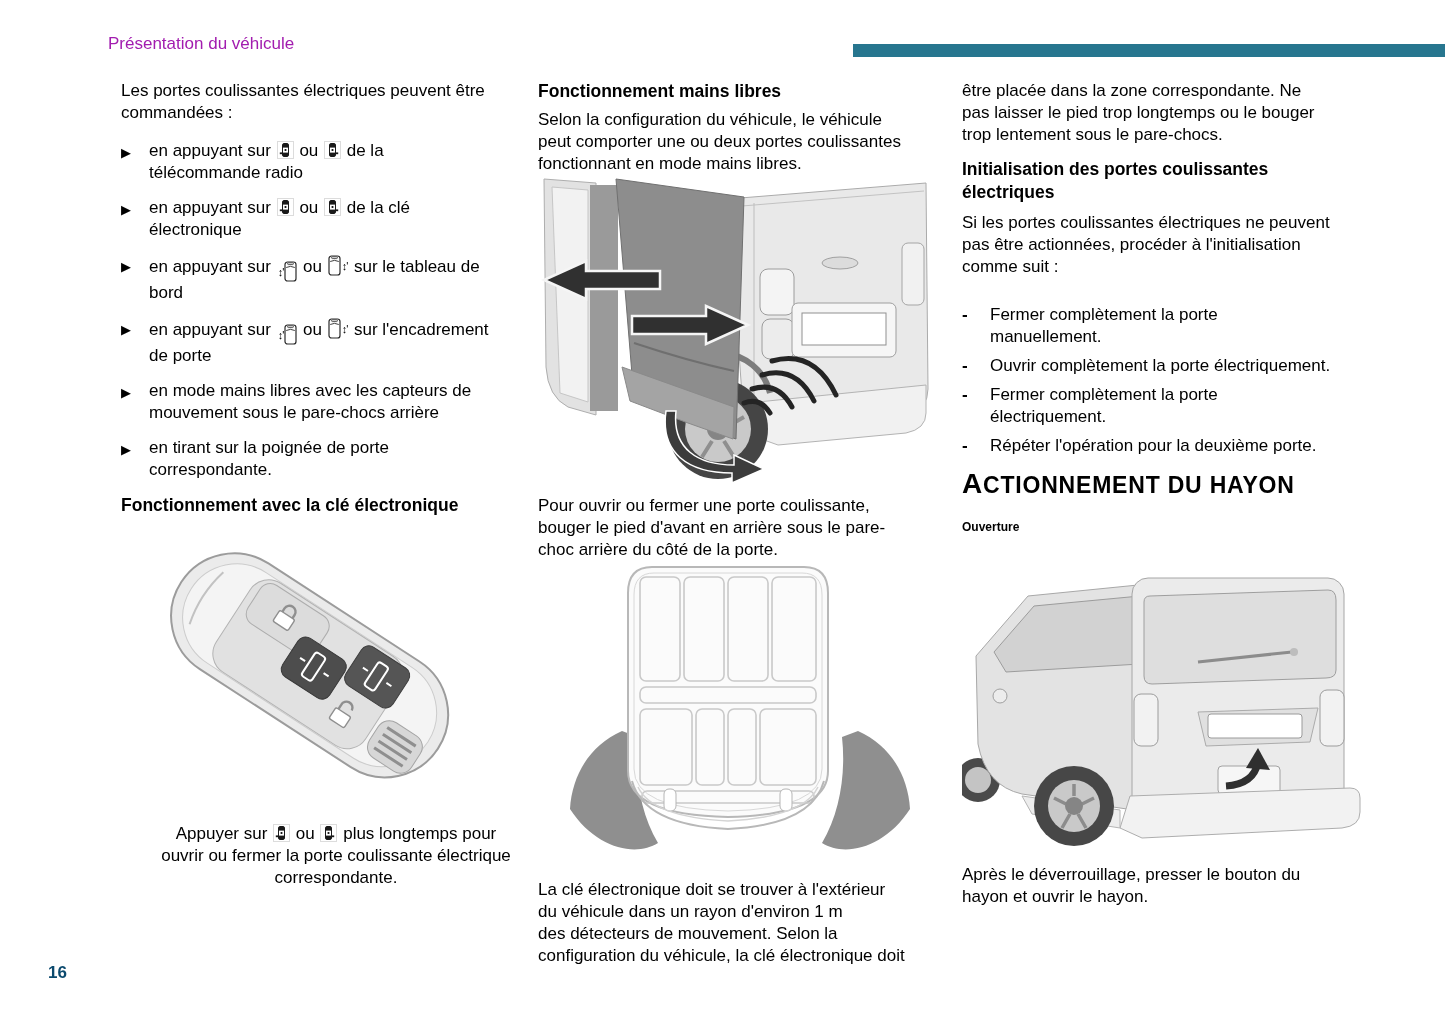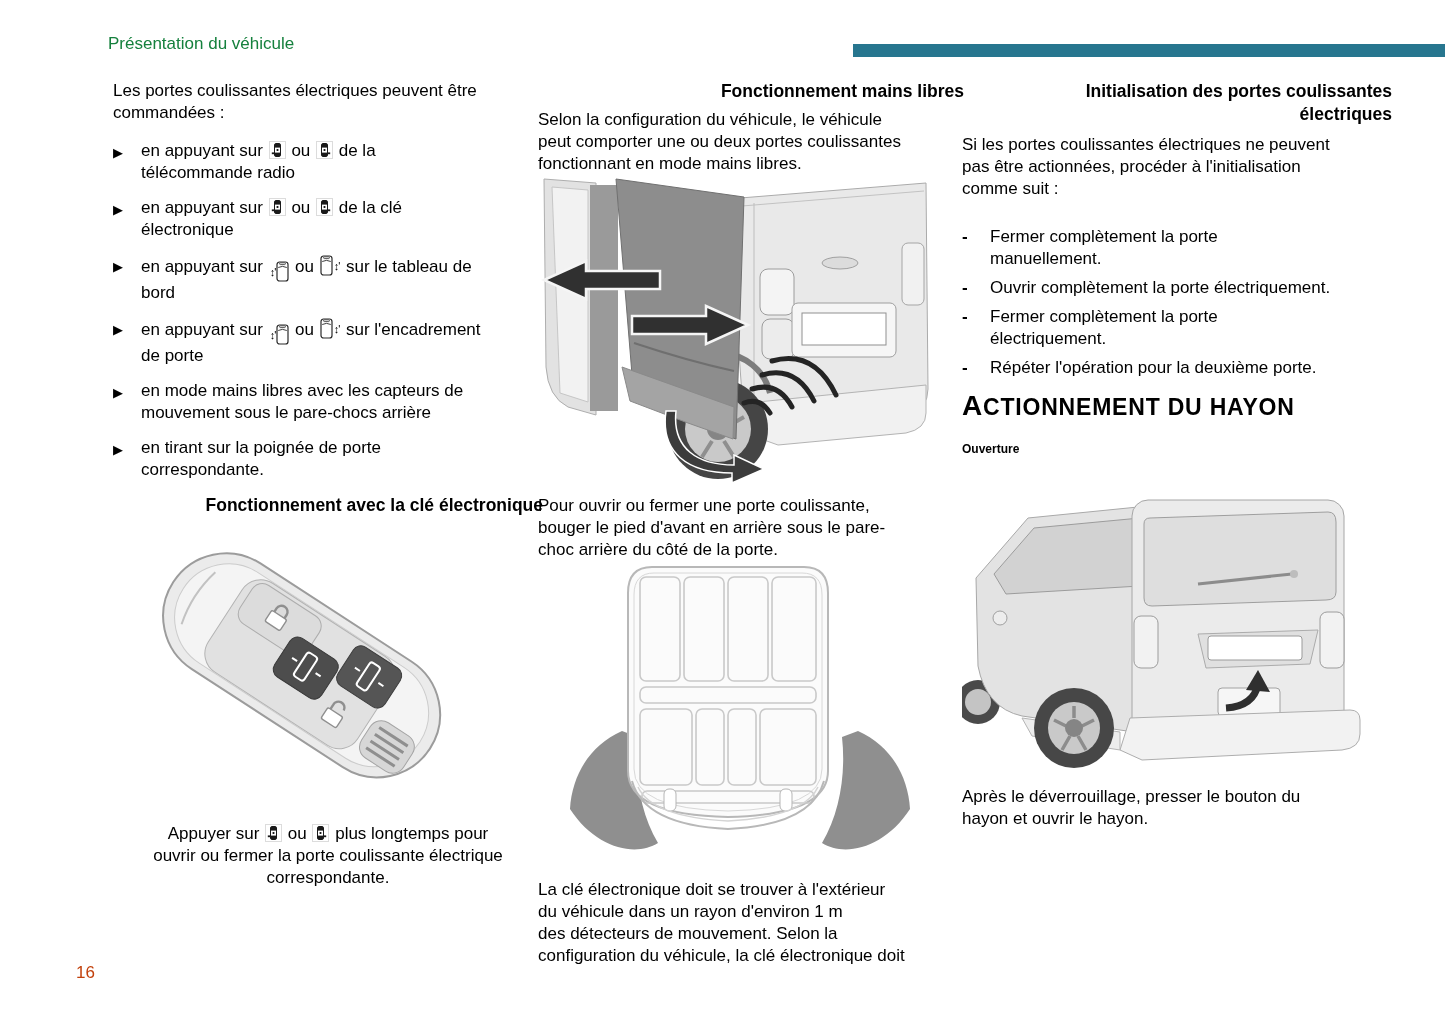--- a/index.html
+++ b/index.html
@@ -2,33 +2,33 @@
 <html><head>
 <meta charset="utf-8">
 <style>
   html,body { margin:0; padding:0; }
   body {
     width:1445px; height:1018px; position:relative; overflow:hidden;
     background:#ffffff; color:#000;
     font-family:"Liberation Sans", sans-serif;
     font-size:17px; line-height:22px;
   }
-  .header-title { position:absolute; left:108px; top:33px; font-size:17px; color:#15803d; }
+  .header-title { position:absolute; left:108px; top:33px; font-size:17px; color:#a21caf; }
   .accent-bar { position:absolute; left:853px; top:44px; width:592px; height:13px; background:#27768F; }
-  .page-number { position:absolute; left:48px; top:962px; font-weight:normal; color:#c2410c;margin-left:28px; }
+  .page-number { position:absolute; left:48px; top:962px; font-weight:bold; color:#0c4a6e; }
 
   .col { position:absolute; top:80px; }
-  .col-left  { left:113px; width:430px; }
+  .col-left  { left:121px; width:430px; }
   .col-mid   { left:538px; width:426px; }
   .col-right { left:962px; width:430px; }
 
   .pre { white-space:pre-line; }
   p { margin:0; }
   .intro { margin-bottom:16px; }
-  h3 { font-size:17.5px; line-height:23px; font-weight:bold; margin:0;text-align:right; }
+  h3 { font-size:17.5px; line-height:23px; font-weight:bold; margin:0; }
   .h-key { margin:8px 0 0 0; }
   .h-mid { margin:0 0 6px 0; }
   .h-init { margin:0 0 8px 0; }
   .mb2 { margin-bottom:2px; }
   .mb10 { margin-bottom:26px; } .mb12 { margin-bottom:12px; }
 
   .bullet { display:flex; margin-bottom:13px; }
   .bullet:last-child { margin-bottom:0; }
   .bullet-marker { flex:none; width:28px; font-size:13px; padding-top:2px; color:#000; }
   .bullet-body { flex:1; }
@@ -280,20 +280,23 @@
       <path d="M86 224 Q100 254 176 258 Q252 254 266 224" fill="none" stroke="#d4d4d4" stroke-width="1.5"></path>
     </svg>
 
     <p class="pre">La clé électronique doit se trouver à l'extérieur
 du véhicule dans un rayon d'environ 1 m
 des détecteurs de mouvement. Selon la
 configuration du véhicule, la clé électronique doit</p>
   </div>
 
   <div class="col col-right">
+    <p class="pre mb12">être placée dans la zone correspondante. Ne
+pas laisser le pied trop longtemps ou le bouger
+trop lentement sous le pare-chocs.</p>
     <h3 class="pre h-init">Initialisation des portes coulissantes
 électriques</h3>
     <p class="pre mb10">Si les portes coulissantes électriques ne peuvent
 pas être actionnées, procéder à l'initialisation
 comme suit :</p>
 
     <div>
       <div class="step">
         <span class="step-marker">-</span>
         <span class="step-body pre">Fermer complètement la porte

